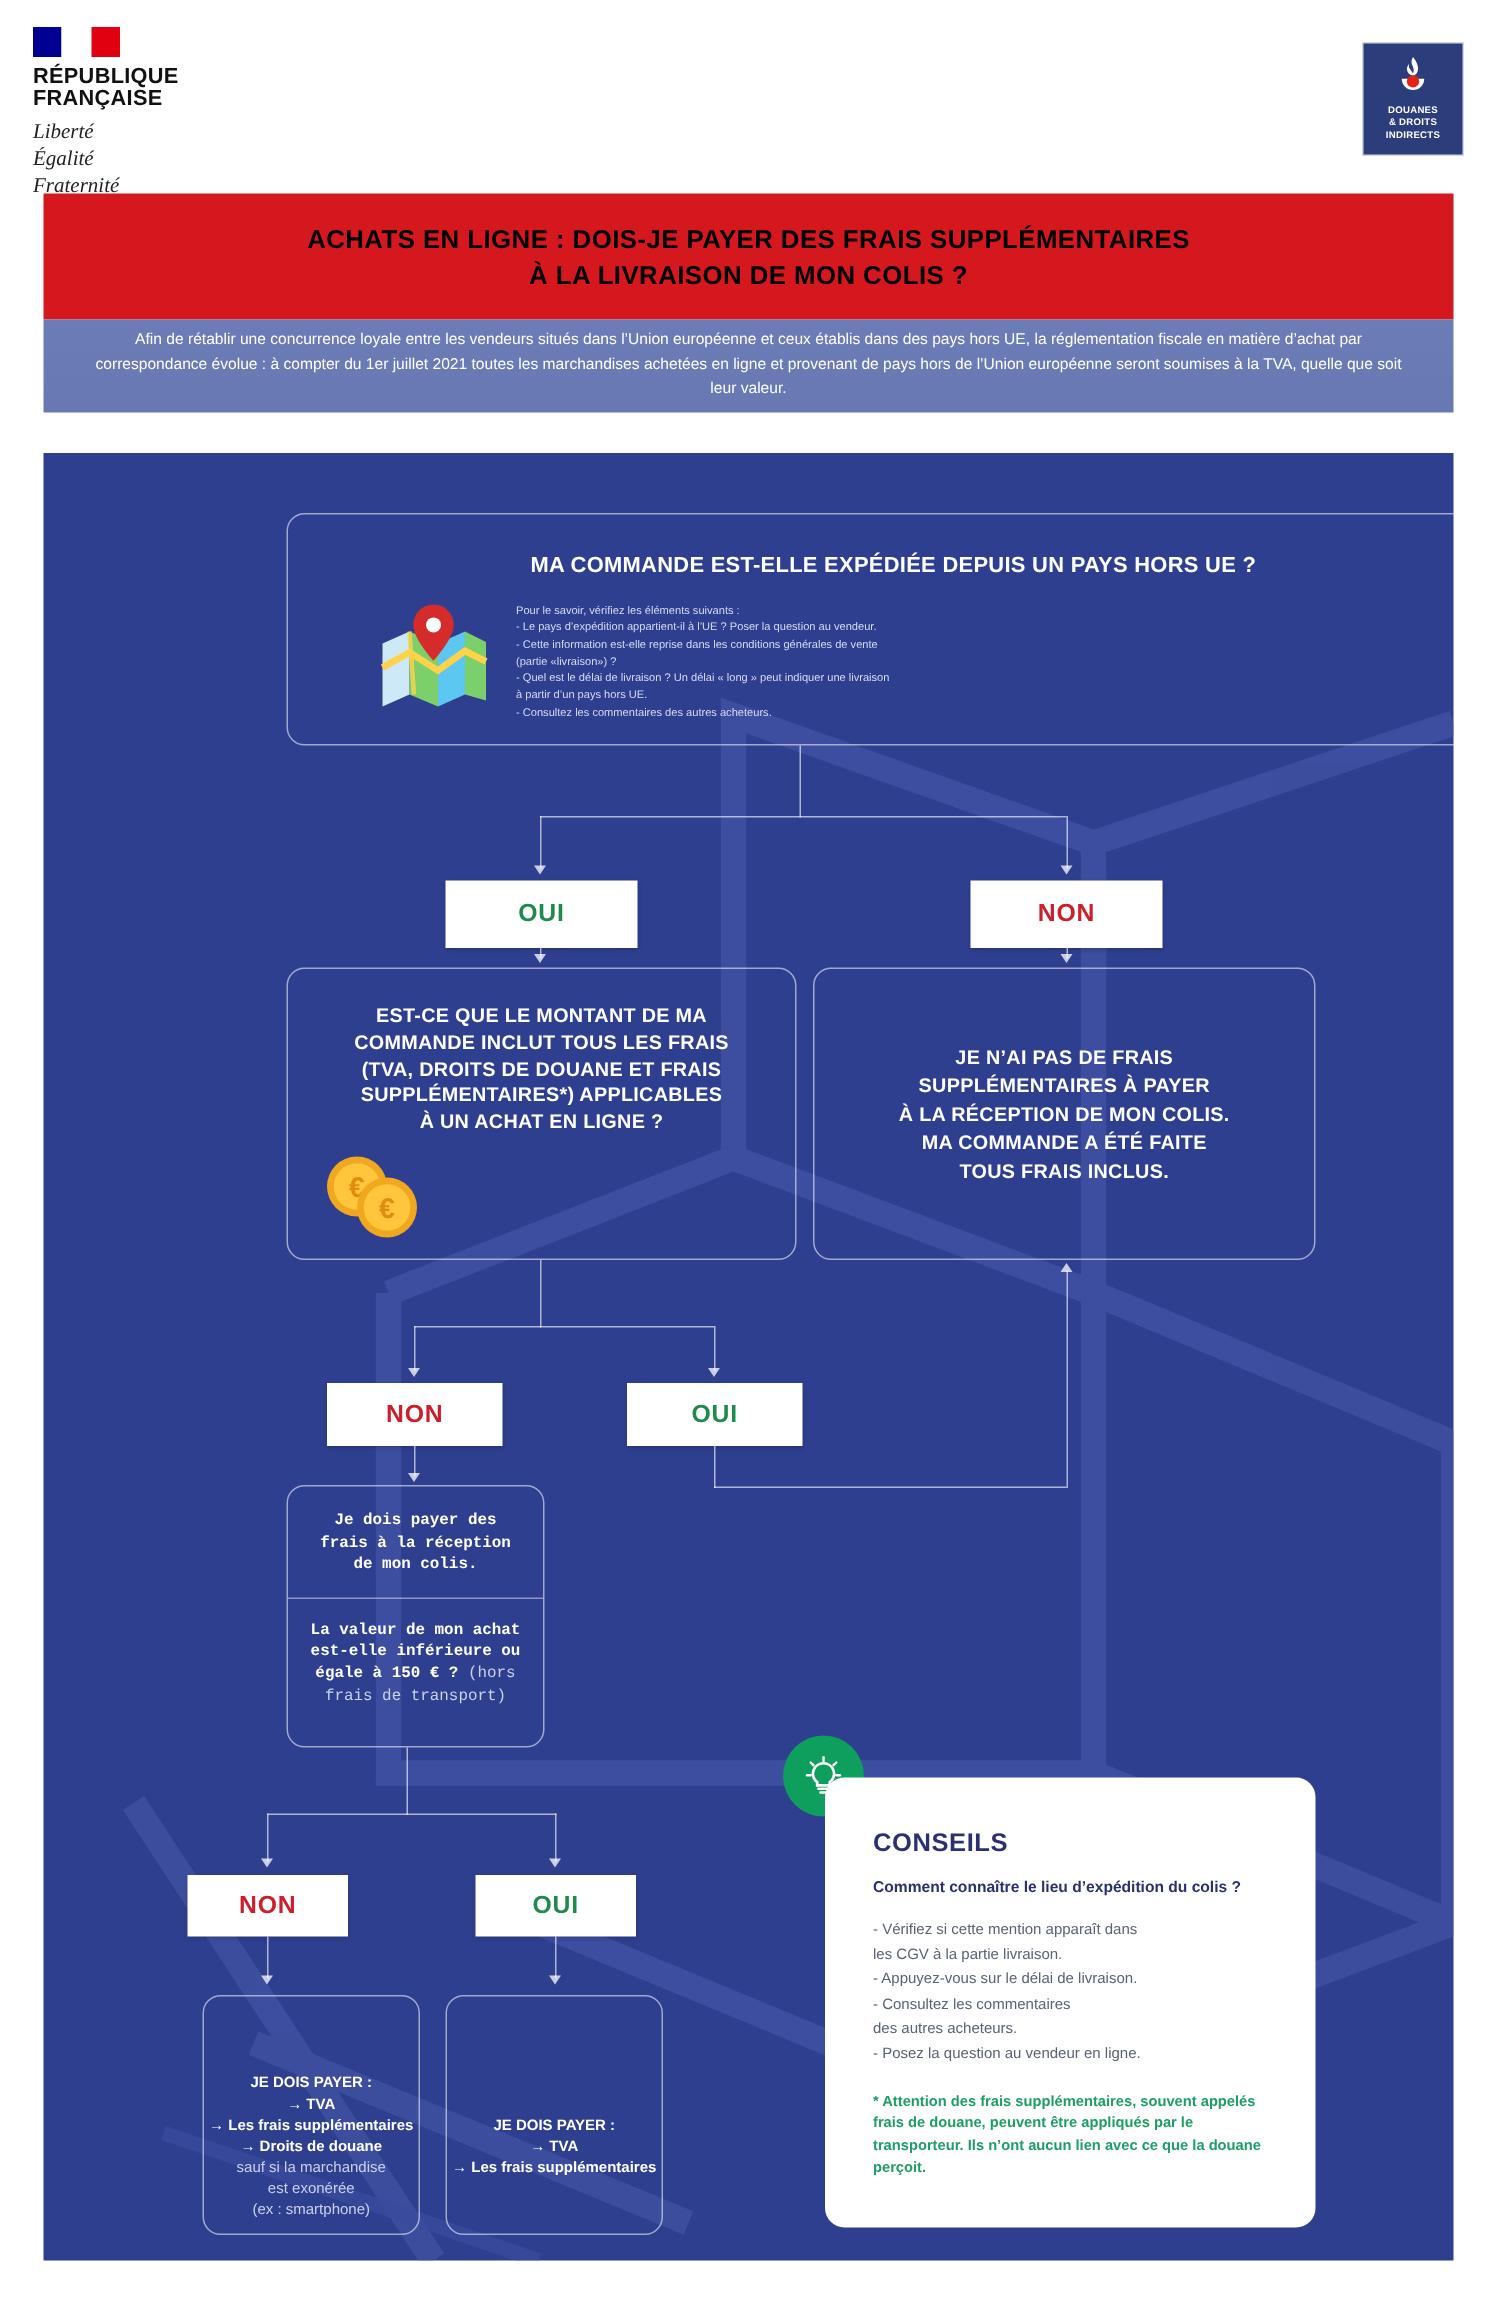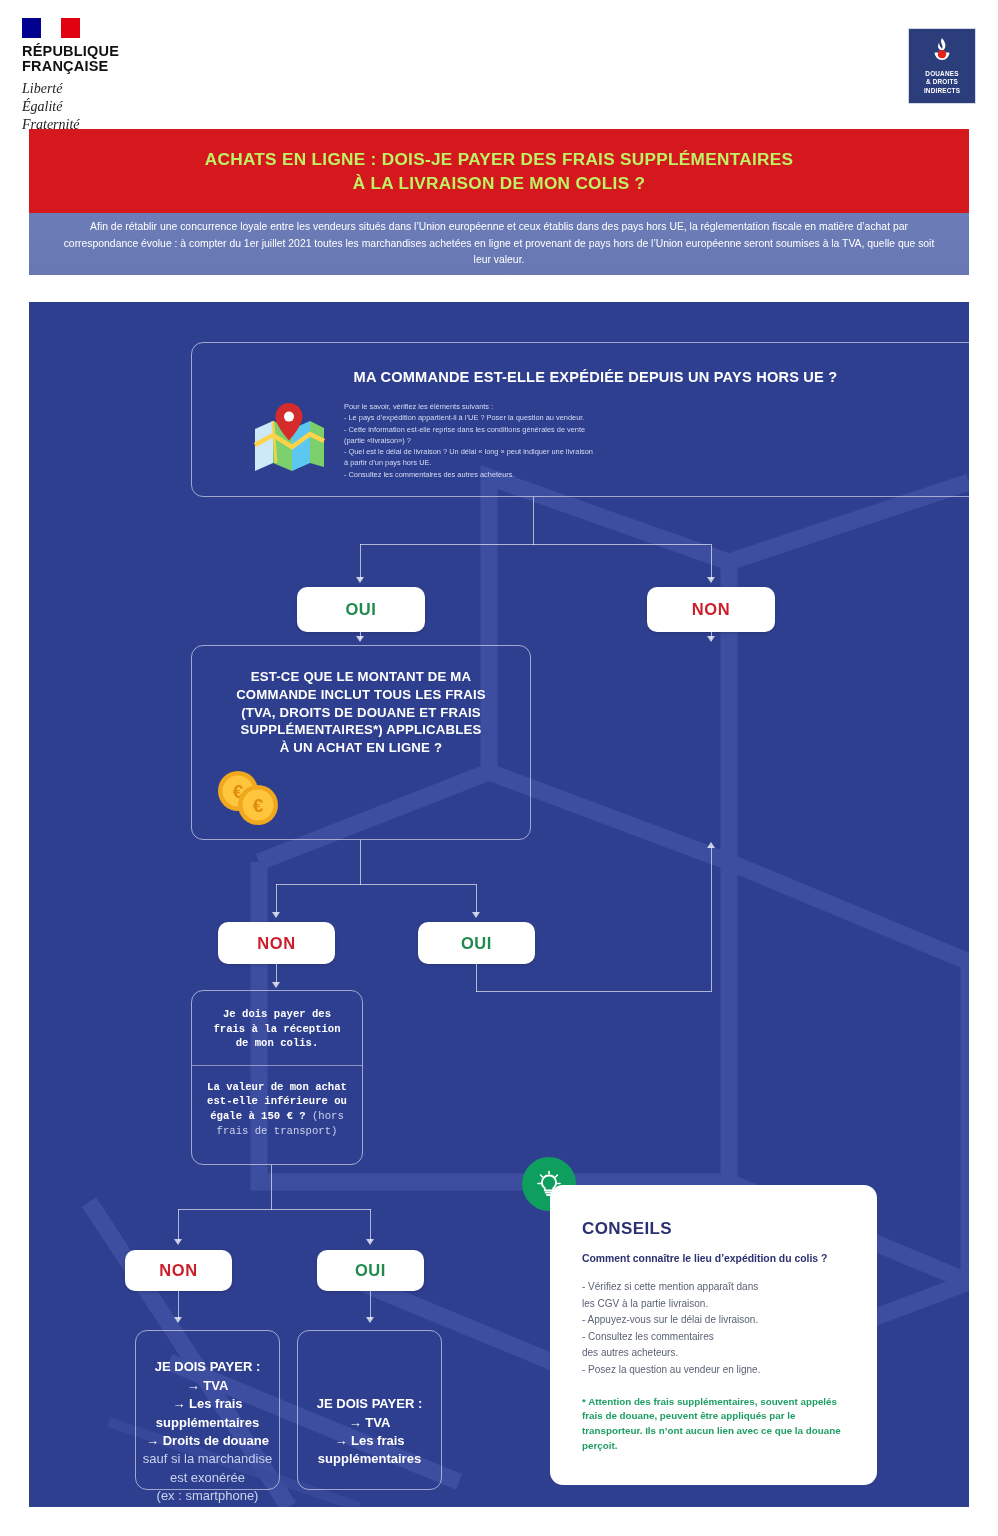--- a/index.html
+++ b/index.html
@@ -23,38 +23,38 @@
 
   .douanes { position: absolute; right: 22px; top: 28px; width: 68px; height: 76px;
              background: #2B3D7B; border: 1px solid #d4d7e4; display: flex;
              flex-direction: column; align-items: center; justify-content: flex-start; padding-top: 7px; }
   .douanes-mark { width: 30px; height: 30px; position: relative; }
   .douanes-txt { margin-top: 4px; color: #fff; font-size: 6.4px; font-weight: 700; line-height: 1.32; text-align: center; letter-spacing: .2px; }
 
   
   .redband { position: absolute; left: 29px; top: 129px; width: 940px; height: 84px; background: #D5181E;
              display: flex; align-items: center; justify-content: center; }
-  .redband h1 { color: #bef264; font-size: 17.2px; font-weight: 700; text-align: center; line-height: 1.42; letter-spacing: .3px; }
+  .redband h1 { color: #000000; font-size: 17.2px; font-weight: 700; text-align: center; line-height: 1.42; letter-spacing: .3px; }
 
   
   .introband { position: absolute; left: 29px; top: 213px; width: 940px; height: 62px;
                background: linear-gradient(180deg, #6C7CB6 0%, #6878B3 100%);
                display: flex; align-items: center; justify-content: center; }
   .introband p { color: #fff; font-size: 10.4px; line-height: 1.62; text-align: center; width: 880px; }
 
   
   .canvas { position: absolute; left: 29px; top: 302px; width: 940px; height: 1205px;
             background: #2F3F8F; overflow: hidden; }
   .bgpattern { position: absolute; inset: 0; opacity: 1; }
 
   
   .node { position: absolute; border: 1px solid rgba(255,255,255,.55); border-radius: 12px; }
   .node-title { color: #fff; font-weight: 700; text-align: center; letter-spacing: .2px; }
 
-  .pill { position: absolute; background: #fff; border-radius: 10px; display: flex;
+  .pill { position: absolute; background: #fff; border-radius: 0; display: flex;
           align-items: center; justify-content: center; box-shadow: 0 1px 3px rgba(0,0,0,.18); }
   .pill span { font-size: 16.5px; font-weight: 700; letter-spacing: .6px; }
   .pill.yes span { color: #1E8A4C; }
   .pill.no  span { color: #CC1F2B; }
 
   .conn { position: absolute; background: rgba(255,255,255,.62); }
   .arrow { position: absolute; width: 0; height: 0;
            border-left: 4.5px solid transparent; border-right: 4.5px solid transparent;
            border-top: 6px solid rgba(255,255,255,.75); }
   .arrow.up { border-top: none; border-bottom: 6px solid rgba(255,255,255,.75); }
@@ -79,21 +79,21 @@
   
   #stack { left: 162px; top: 688px; width: 172px; height: 175px; font-family: Liberation Mono, monospace; }
   .stack-top { padding: 16px 10px 14px; border-bottom: 1px solid rgba(255,255,255,.45); }
   .stack-bot { padding: 14px 10px; }
   .stack-top p, .stack-bot p { color: #fff; font-size: 10.6px; font-weight: 700; line-height: 1.38; text-align: center; }
   .stack-bot .muted { color: #C9D2EC; font-weight: 400; }
 
   
   #tLeft  { left: 106px; top: 1028px; width: 145px; height: 160px; display: flex; align-items: center; justify-content: center; }
   #tRight { left: 268px; top: 1028px; width: 145px; height: 160px; display: flex; align-items: center; justify-content: center; }
-  .term p { color: #fff; font-size: 13px; font-weight: 700; line-height: 1.42; text-align: center; margin-top: 44px; }
+  .term p { color: #fff; font-size: 10px; font-weight: 700; line-height: 1.42; text-align: center; margin-top: 44px; }
   .term .muted { color: #C9D2EC; font-weight: 400; }
 
   
   #conseils { position: absolute; left: 521px; top: 883px; width: 327px; height: 300px;
               background: #fff; border-radius: 13px; padding: 34px 26px 20px 32px; }
   .bulbwrap { position: absolute; left: 493px; top: 855px; width: 54px; height: 54px;
               border-radius: 50%; background: #0E9E5E; display: flex; align-items: center; justify-content: center; }
   #conseils h2 { color: #2B3070; font-size: 17px; font-weight: 700; letter-spacing: .4px; margin-bottom: 13px; }
   #conseils h3 { color: #2B3070; font-size: 10.4px; font-weight: 700; line-height: 1.44; margin-bottom: 12px; }
   #conseils .tip { color: #5A6275; font-size: 10px; line-height: 1.56; }
@@ -232,20 +232,29 @@
             <circle cx="24" cy="22" r="15.5" fill="#FFC53D"></circle>
             <text x="24" y="29" font-size="19" font-weight="700" fill="#E08C12" text-anchor="middle" font-family="'Liberation Sans',sans-serif">€</text>
             <circle cx="44" cy="36" r="20" fill="#F0A81E"></circle>
             <circle cx="44" cy="36" r="15.5" fill="#FFC53D"></circle>
             <text x="44" y="43" font-size="19" font-weight="700" fill="#E08C12" text-anchor="middle" font-family="'Liberation Sans',sans-serif">€</text>
           </svg>
         </div>
       </div>
     </div>
 
+    <div class="node" id="aRight">
+      <div class="node-title">
+        <div>JE N’AI PAS DE FRAIS</div>
+        <div>SUPPLÉMENTAIRES À PAYER</div>
+        <div>À LA RÉCEPTION DE MON COLIS.</div>
+        <div>MA COMMANDE A ÉTÉ FAITE</div>
+        <div>TOUS FRAIS INCLUS.</div>
+      </div>
+    </div>
 
     <div class="conn" style="left:331px; top:538px; width:1px; height:45px;"></div>
     <div class="conn" style="left:247px; top:582px; width:200px; height:1px;"></div>
     <div class="conn" style="left:247px; top:582px; width:1px; height:30px;"></div>
     <div class="conn" style="left:447px; top:582px; width:1px; height:30px;"></div>
     <div class="arrow" style="left:243px; top:610px;"></div>
     <div class="arrow" style="left:443px; top:610px;"></div>
 
     <div class="pill no" style="left:189px; top:620px; width:117px; height:42px;">
       <span>NON</span>

